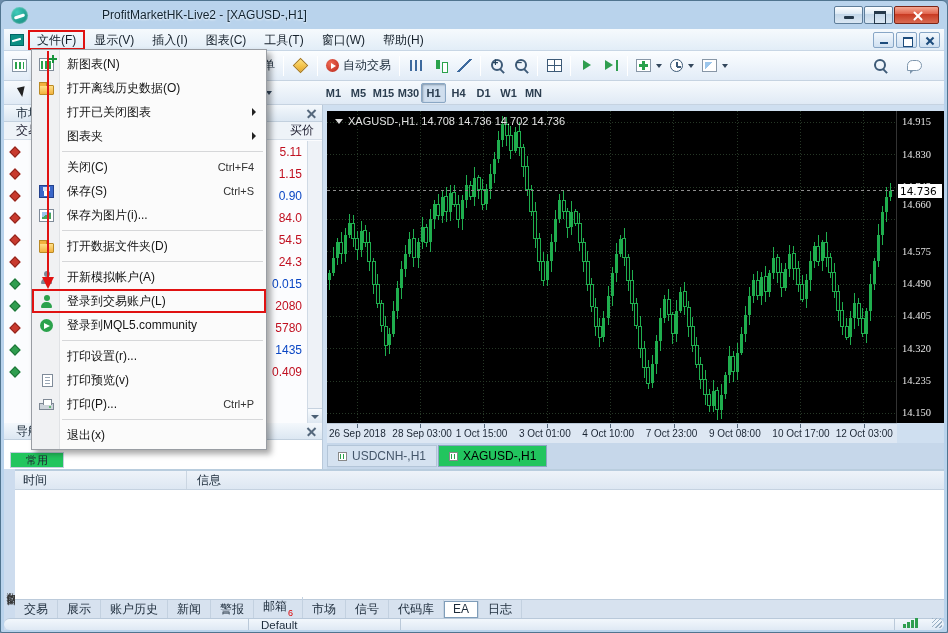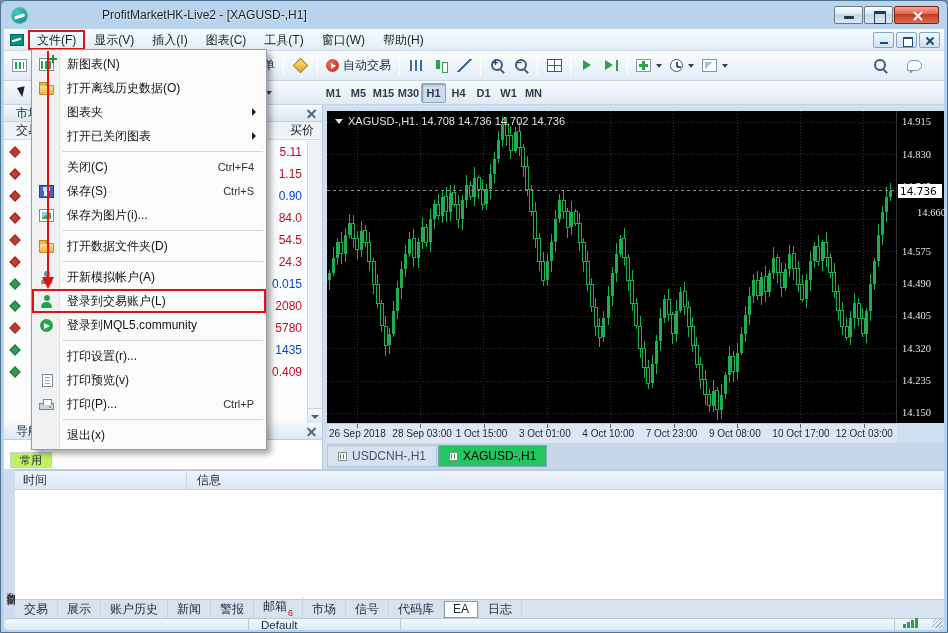--- a/index.html
+++ b/index.html
@@ -119,21 +119,21 @@
   .mw-ico{width:8px;height:8px;transform:rotate(45deg);margin-left:7px;flex:none;}
   .mw-red{background:#c93a2e;border:1px solid #8f241b;}
   .mw-green{background:#2f9e4f;border:1px solid #1d7337;}
   .mw-price{margin-left:auto;padding-right:5px;font-size:12px;}
   .mw-price.up{color:#0b47c4;} .mw-price.down{color:#c01020;}
   .mw-scroll{position:absolute;top:36px;right:0;bottom:0;width:15px;background:#eef2f7;border-left:1px solid #d0dae5;}
   .mw-down-btn{position:absolute;bottom:0;left:0;right:0;height:15px;background:linear-gradient(#f8fbfe,#dde7f1);border-top:1px solid #c6d2df;}
   .mw-down-btn::after{content:'';position:absolute;left:3px;top:6px;border-top:4px solid #4a5f74;border-left:4px solid transparent;border-right:4px solid transparent;}
   .navigator{position:absolute;left:3px;top:422px;width:319px;height:46px;background:#fbfcfe;border-right:1px solid #b9c9da;}
   .nav-body{position:absolute;top:17px;left:0;right:0;bottom:0;background:#fff;}
-  .nav-tab{position:absolute;left:6px;bottom:1px;font-size:11px;color:#223;background:#bef264;border:1px solid #c2d0de;padding:0 9px;line-height:14px;}
+  .nav-tab{position:absolute;left:6px;bottom:1px;font-size:11px;color:#223;background:#22c55e;border:1px solid #c2d0de;padding:0 15px;line-height:14px;}
 
   
   .chart-panel{position:absolute;left:322px;top:104px;right:3px;height:364px;background:#cfdff0;}
   .chart-plot{position:absolute;left:4px;top:6px;width:570px;height:312px;background:#000;}
   .chart-plot svg{position:absolute;inset:0;width:100%;height:100%;}
   .grid{stroke:#263726;stroke-width:1;stroke-dasharray:1 2;}
   .wick{stroke:#1fae4e;stroke-width:1;}
   .cup{fill:#1fae4e;}
   .cdn{fill:#000;stroke:#1fae4e;stroke-width:1;}
   .bidline{stroke:#8f8f8f;stroke-width:1;stroke-dasharray:3 3;}
@@ -787,21 +787,21 @@
       <div class="chart-header">
         <span class="hdr-caret"></span>
         <span>XAGUSD-,H1. 14.708 14.736 14.702 14.736</span>
       </div>
     </div>
     <div class="price-axis">
       <div class="price-tag" style="top: 72.522px;">14.736</div>
     <div class="pl" style="top: 5.41463px;">14.915</div>
         <div class="pl" style="top: 37.7561px;">14.830</div>
         <div class="pl" style="top: 70.0976px;">14.745</div>
-        <div class="pl" style="top: 96px; margin-left: 15px;">14.660</div>
+        <div class="pl" style="top: 88px;">14.660</div>
         <div class="pl" style="top: 134.78px;">14.575</div>
         <div class="pl" style="top: 167.122px;">14.490</div>
         <div class="pl" style="top: 199.463px;">14.405</div>
         <div class="pl" style="top: 231.805px;">14.320</div>
         <div class="pl" style="top: 264.146px;">14.235</div>
         <div class="pl" style="top: 296.488px;">14.150</div>
       </div>
     <div class="time-axis">
         <div class="tl" style="left: 2px;">26 Sep 2018</div>
         <div class="tick" style="left: 30px;"></div>
@@ -902,26 +902,26 @@
         <span class="menu-label">新图表(N)</span>
       </div>
       <div class="menu-item">
         <div class="menu-gutter">
           <div class="mi mi-open-offline"></div>
         </div>
         <span class="menu-label">打开离线历史数据(O)</span>
       </div>
       <div class="menu-item">
         <div class="menu-gutter"></div>
+        <span class="menu-label">打开已关闭图表</span>
+        <div class="menu-arrow"></div>
+      </div>
+      <div class="menu-item">
+        <div class="menu-gutter"></div>
         <span class="menu-label">图表夹</span>
-        <div class="menu-arrow"></div>
-      </div>
-      <div class="menu-item">
-        <div class="menu-gutter"></div>
-        <span class="menu-label">打开已关闭图表</span>
         <div class="menu-arrow"></div>
       </div>
       <div class="menu-sep"></div>
       <div class="menu-item">
         <div class="menu-gutter"></div>
         <span class="menu-label">关闭(C)</span>
         <span class="menu-shortcut">Ctrl+F4</span>
       </div>
       <div class="menu-item">
         <div class="menu-gutter">

